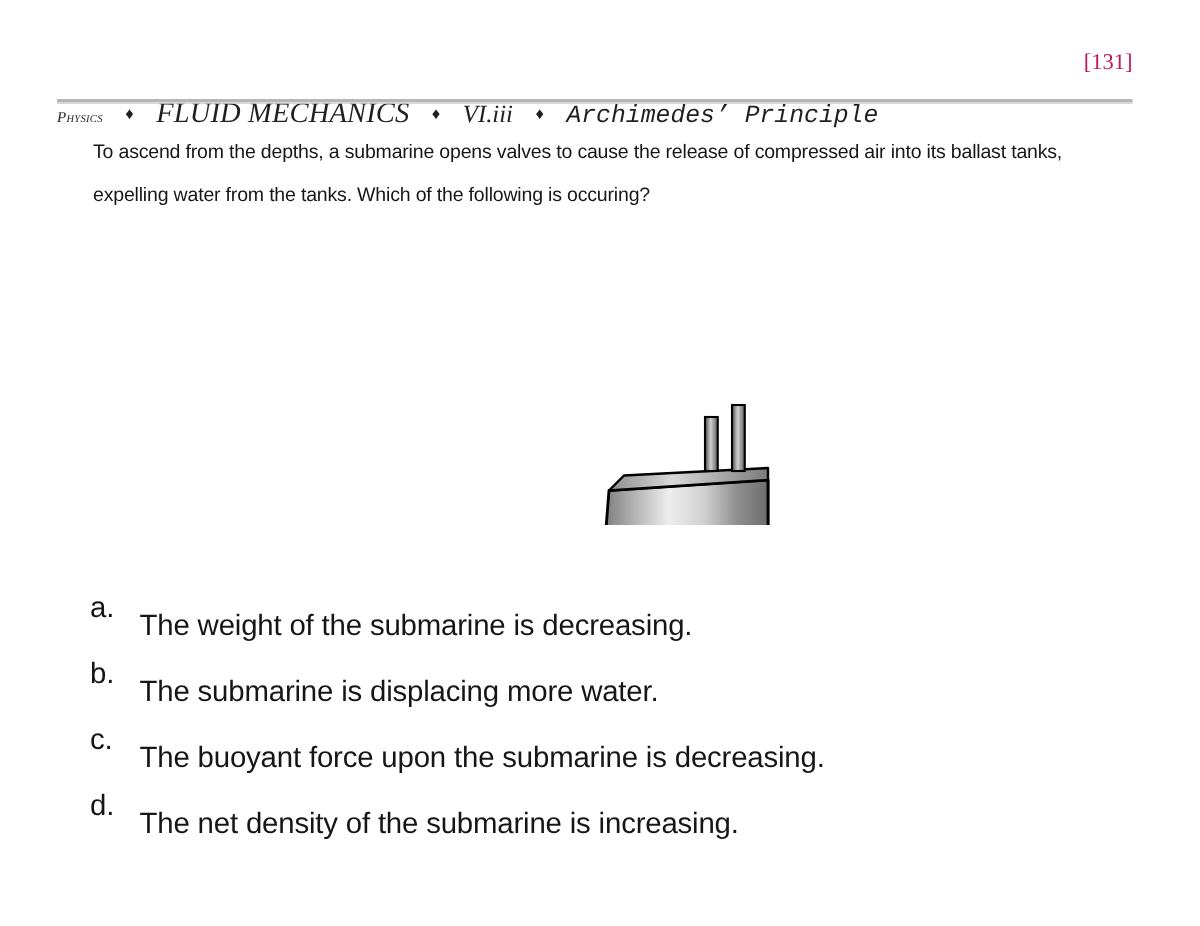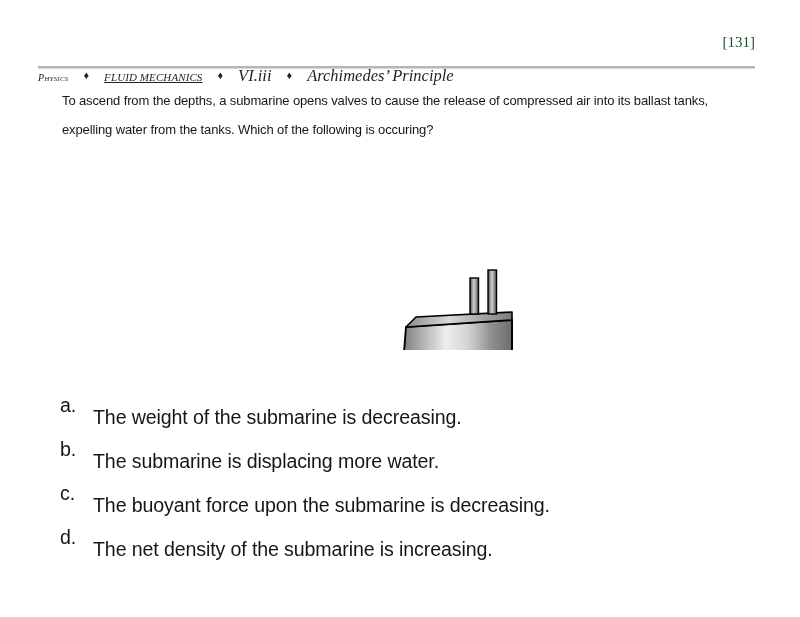--- a/index.html
+++ b/index.html
@@ -36,46 +36,46 @@
     display: inline-block;
     vertical-align: baseline;
     font-style: italic;
   }
   .crumb-physics {
     font-size: 10px;
     font-variant: small-caps;
     letter-spacing: 0.2px;
   }
   .crumb-topic {
-    font-size: 11px;
+    font-size: 19px;
     letter-spacing: 0.1px;
-    text-decoration: underline;
   }
   .crumb-section {
     font-size: 16.5px;
     margin-top: 28px;
   }
   .crumb-subject {
     font-size: 16.5px;
+    font-family: Liberation Mono, monospace;
   }
   .crumb-sep {
     display: inline-block;
     font-style: normal;
     font-size: 11px;
     color: #231f20;
     padding: 0 11px;
     vertical-align: 2px;
   }
   .page-number {
     position: absolute;
     right: 0;
     top: -4px;
     font-family: "Liberation Serif", serif;
     font-size: 15px;
-    color: #14532d;
+    color: #be185d;
   }
   .header-rule {
     position: absolute;
     left: 38px;
     top: 66px;
     width: 717px;
     height: 2px;
     background: #b6b6b8;
     border-bottom: 1px solid #d8d8da;
   }

